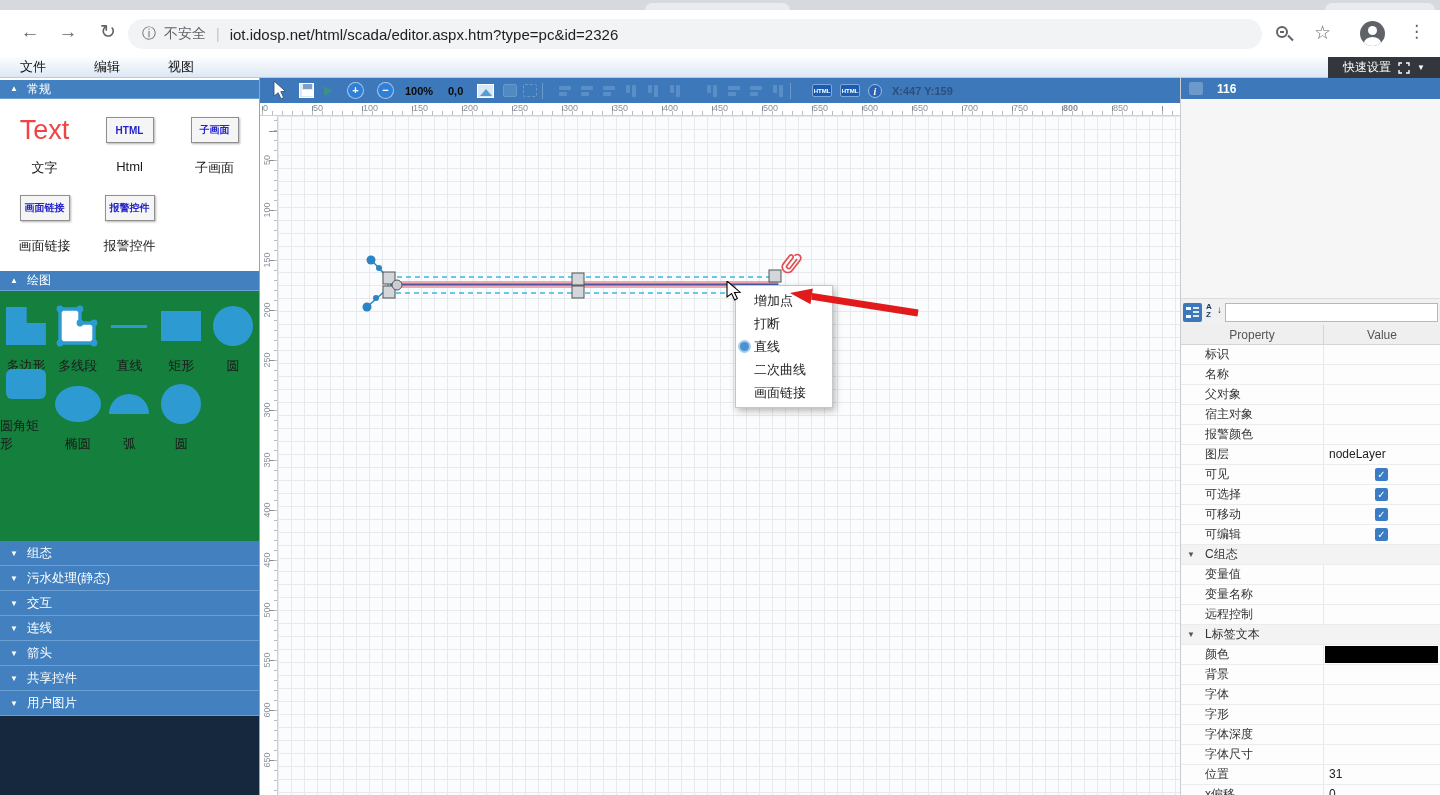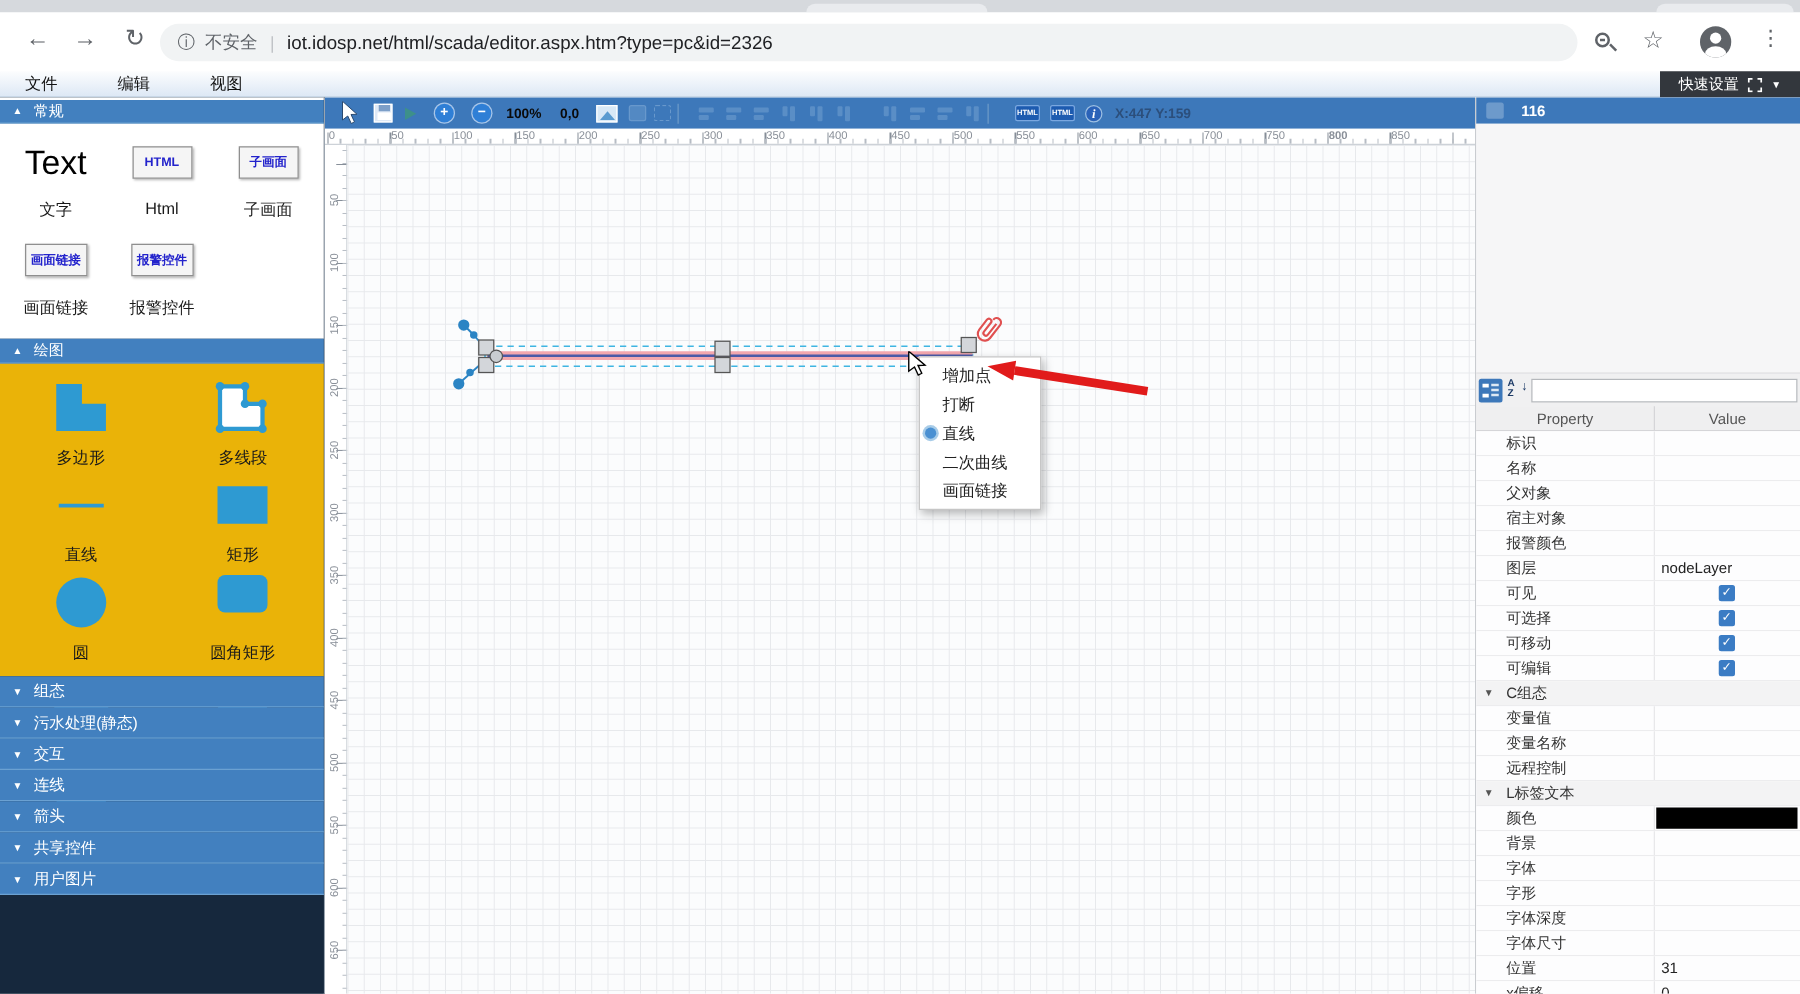--- a/index.html
+++ b/index.html
@@ -33,24 +33,24 @@
 .app{position:absolute;left:0;top:78px;width:1440px;height:717px}
 
 
 .palette{position:absolute;left:0;top:0;width:260px;height:717px;background:#16283d;border-right:1px solid #9aa4af}
 .sec-header{height:19px;background:#4280bf;color:#fff;font-size:12px;display:flex;align-items:center;padding-left:10px;gap:9px;border-bottom:1px solid #6ba1d2}
 .sec-header .car{font-size:8px;line-height:1}
 .sec-collapsed{height:25px;background:#4280bf;color:#fff;font-size:12.5px;display:flex;align-items:center;padding-left:10px;gap:9px;border-bottom:1px solid #6ba1d2}
 .gen-body{height:172px;background:#fff;display:grid;grid-template-columns:1fr 1fr 1fr;padding:14px 2px 0 2px;grid-auto-rows:78px}
 .pal-cell{display:flex;flex-direction:column;align-items:center}
 .pal-prev{height:34px;display:flex;align-items:center;justify-content:center}
-.pal-text{font-size:27px;color:#000000;letter-spacing:0}
+.pal-text{font-size:27px;color:#ef4444;letter-spacing:0}
 .pal-btn{min-width:48px;height:26px;background:#f5f5f5;border:1px solid #8f8f8f;box-shadow:1px 1px 2px rgba(0,0,0,.3);color:#2323cc;font-size:10px;font-weight:bold;display:flex;align-items:center;justify-content:center;padding:0 4px}
 .pal-lbl{margin-top:12px;font-size:13px;color:#1a1a1a}
-.draw-body{height:250px;background:#eab308;display:grid;grid-template-columns:1fr 1fr;padding-top:8px;grid-auto-rows:78px}
+.draw-body{height:250px;background:#15803d;display:grid;grid-template-columns:1fr 1fr 1fr 1fr 1fr;padding-top:8px;grid-auto-rows:78px}
 .draw-cell{display:flex;flex-direction:column;align-items:center;justify-content:flex-end;padding-bottom:2px}
 .icon-box{height:50px;display:flex;align-items:center;justify-content:center;margin-bottom:6px}
 .shape{background:#2e9ad2}
 [data-shape="polygon"] .shape{width:40px;height:38px;clip-path:polygon(0 0,52% 0,52% 42%,100% 42%,100% 100%,0 100%)}
 [data-shape="line"] .shape{width:36px;height:3px}
 [data-shape="rect"] .shape{width:40px;height:30px}
 [data-shape="circle"] .shape{width:40px;height:40px;border-radius:50%}
 [data-shape="round-rect"] .shape{width:40px;height:30px;border-radius:6px}
 [data-shape="ellipse"] .shape{width:46px;height:36px;border-radius:50%}
 [data-shape="arc"] .shape{width:40px;height:20px;border-radius:40px 40px 0 0}

